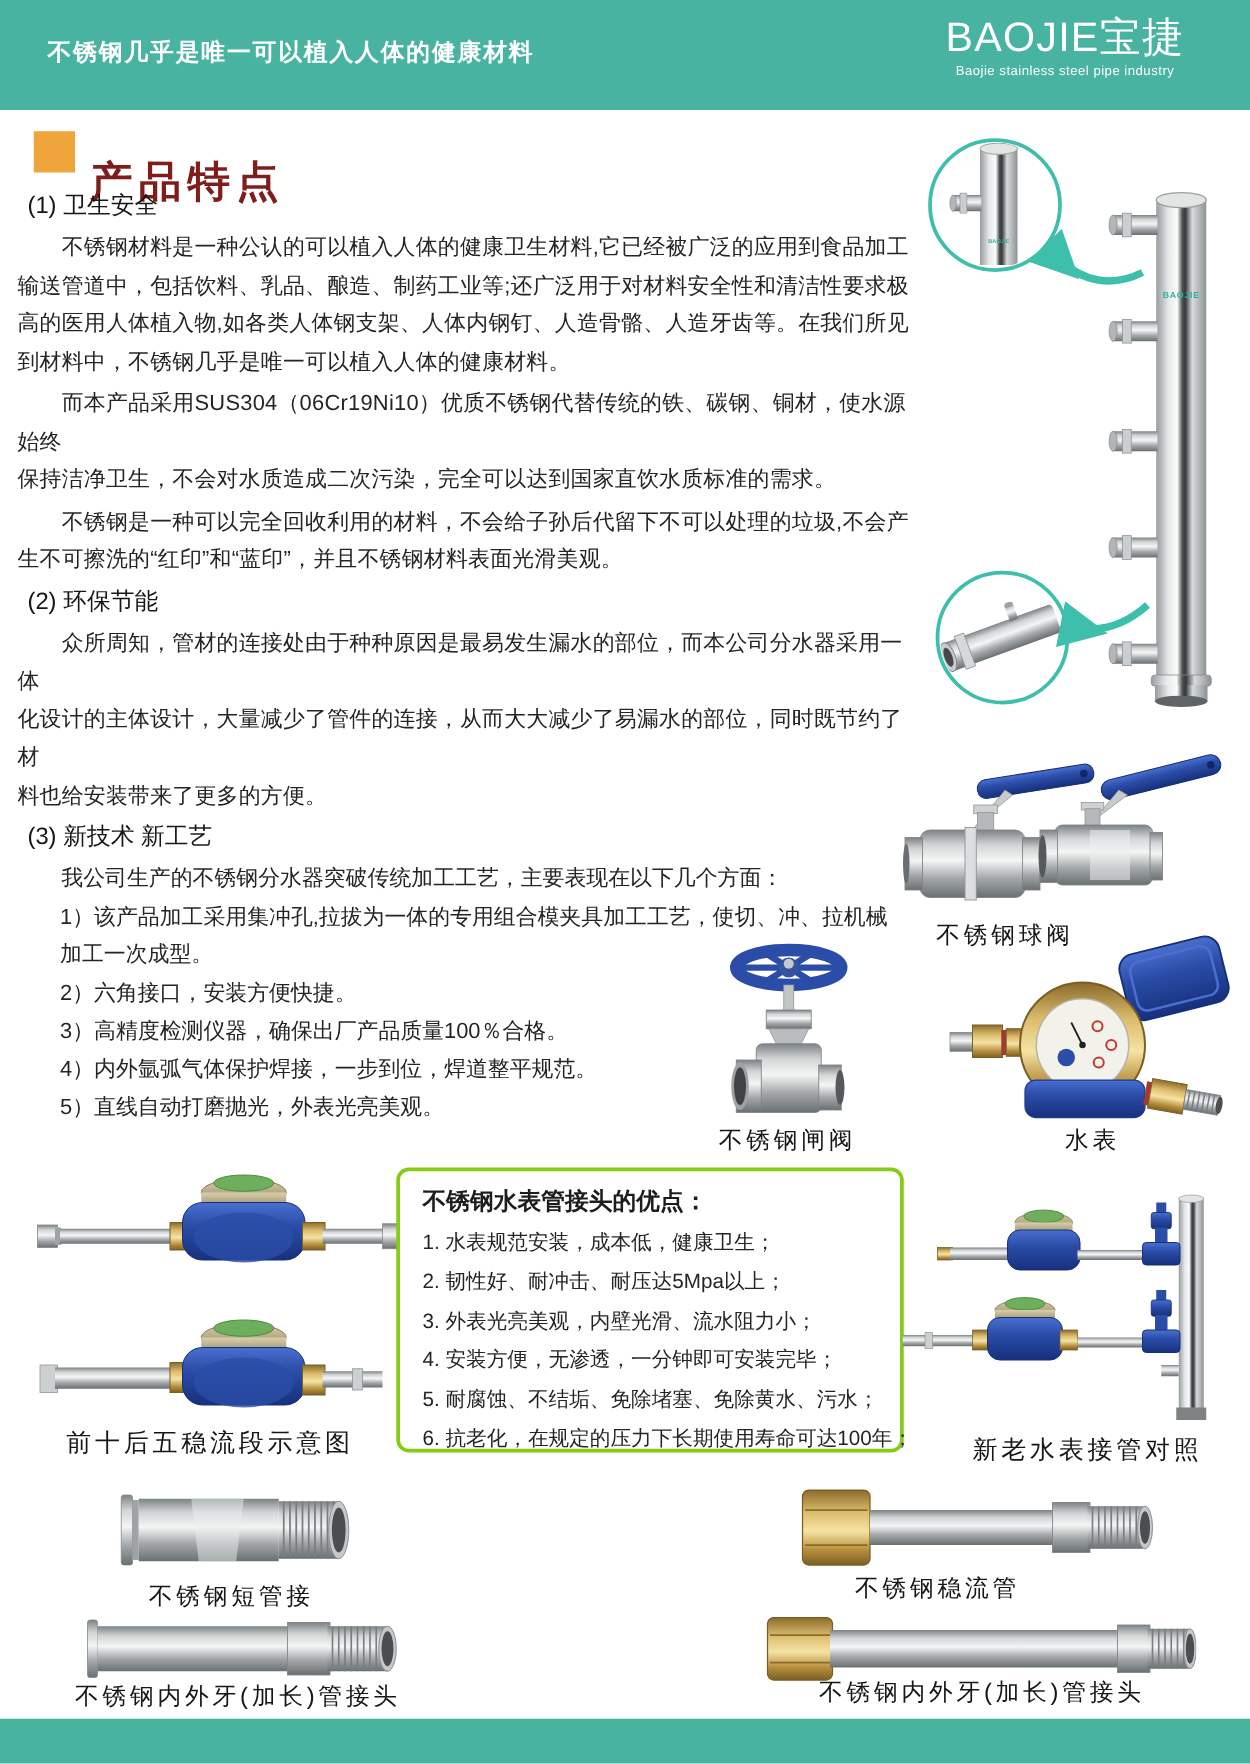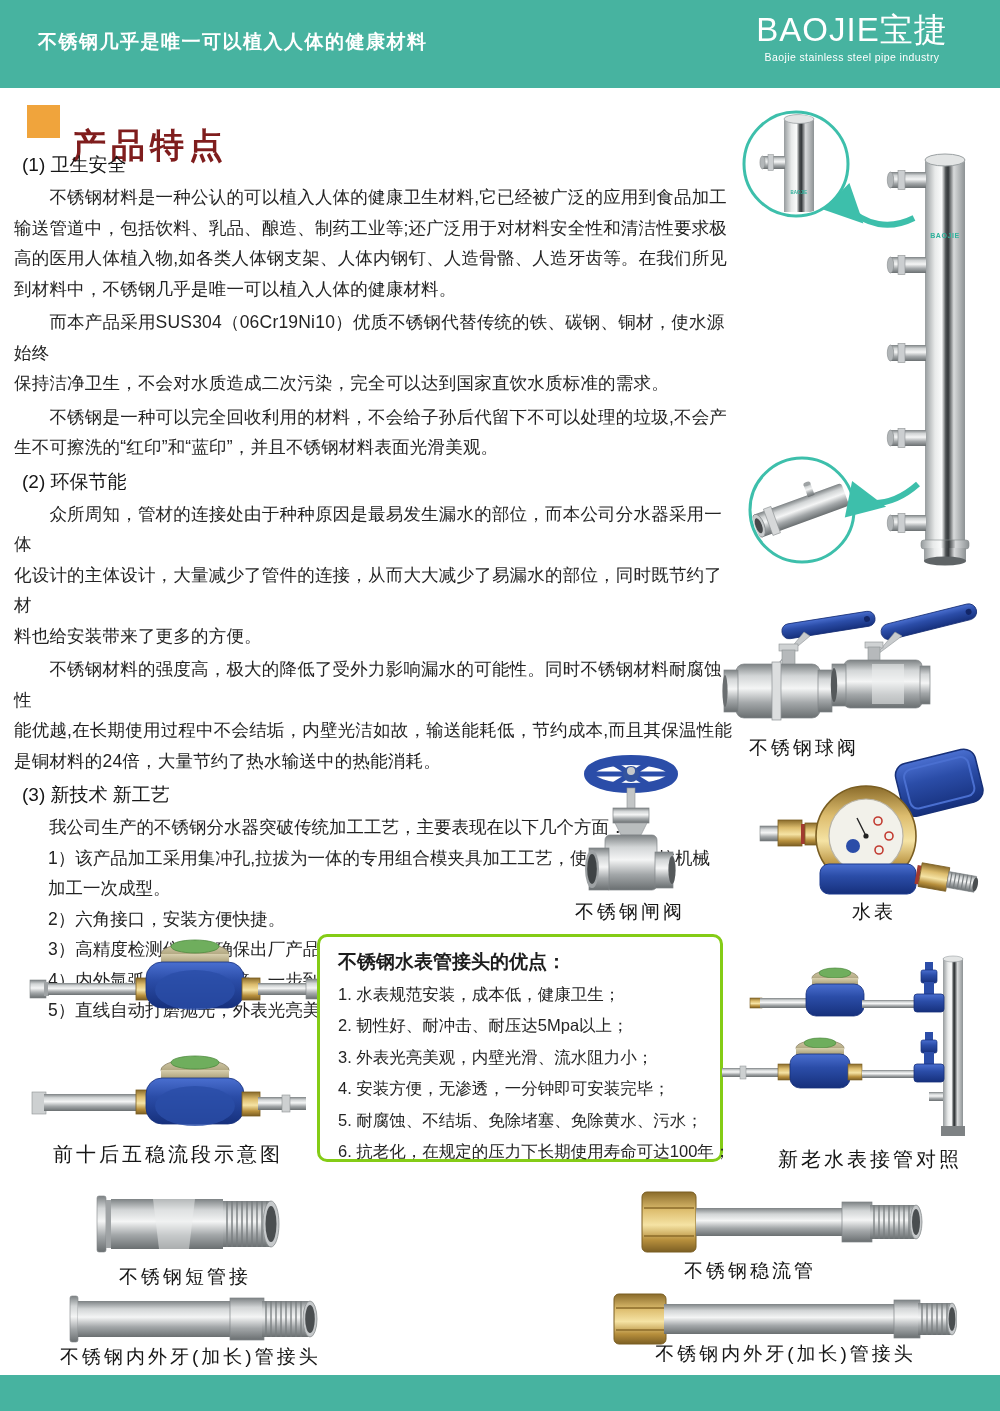--- a/index.html
+++ b/index.html
@@ -95,23 +95,20 @@
 高的医用人体植入物,如各类人体钢支架、人体内钢钉、人造骨骼、人造牙齿等。在我们所见
 到材料中，不锈钢几乎是唯一可以植入人体的健康材料。</p>
     <p class="para">　　而本产品采用SUS304（06Cr19Ni10）优质不锈钢代替传统的铁、碳钢、铜材，使水源始终
 保持洁净卫生，不会对水质造成二次污染，完全可以达到国家直饮水质标准的需求。</p>
     <p class="para">　　不锈钢是一种可以完全回收利用的材料，不会给子孙后代留下不可以处理的垃圾,不会产
 生不可擦洗的“红印”和“蓝印”，并且不锈钢材料表面光滑美观。</p>
     <div class="sec-h">(2) 环保节能</div>
     <p class="para">　　众所周知，管材的连接处由于种种原因是最易发生漏水的部位，而本公司分水器采用一体
 化设计的主体设计，大量减少了管件的连接，从而大大减少了易漏水的部位，同时既节约了材
 料也给安装带来了更多的方便。</p>
-    <p class="para">　　不锈钢材料的强度高，极大的降低了受外力影响漏水的可能性。同时不锈钢材料耐腐蚀性
-能优越,在长期使用过程中不会结垢，内壁光洁如故，输送能耗低，节约成本,而且其保温性能
-是铜材料的24倍，大量节约了热水输送中的热能消耗。</p>
     <div class="sec-h">(3) 新技术 新工艺</div>
     <p class="intro">　　我公司生产的不锈钢分水器突破传统加工工艺，主要表现在以下几个方面：</p>
     <p class="feat">1）该产品加工采用集冲孔,拉拔为一体的专用组合模夹具加工工艺，使切、冲、拉机械
 加工一次成型。</p>
     <p class="feat">2）六角接口，安装方便快捷。</p>
     <p class="feat">3）高精度检测仪器，确保出厂产品质量100％合格。</p>
     <p class="feat">4）内外氩弧气体保护焊接，一步到位，焊道整平规范。</p>
     <p class="feat">5）直线自动打磨抛光，外表光亮美观。</p>
   </div>
 

